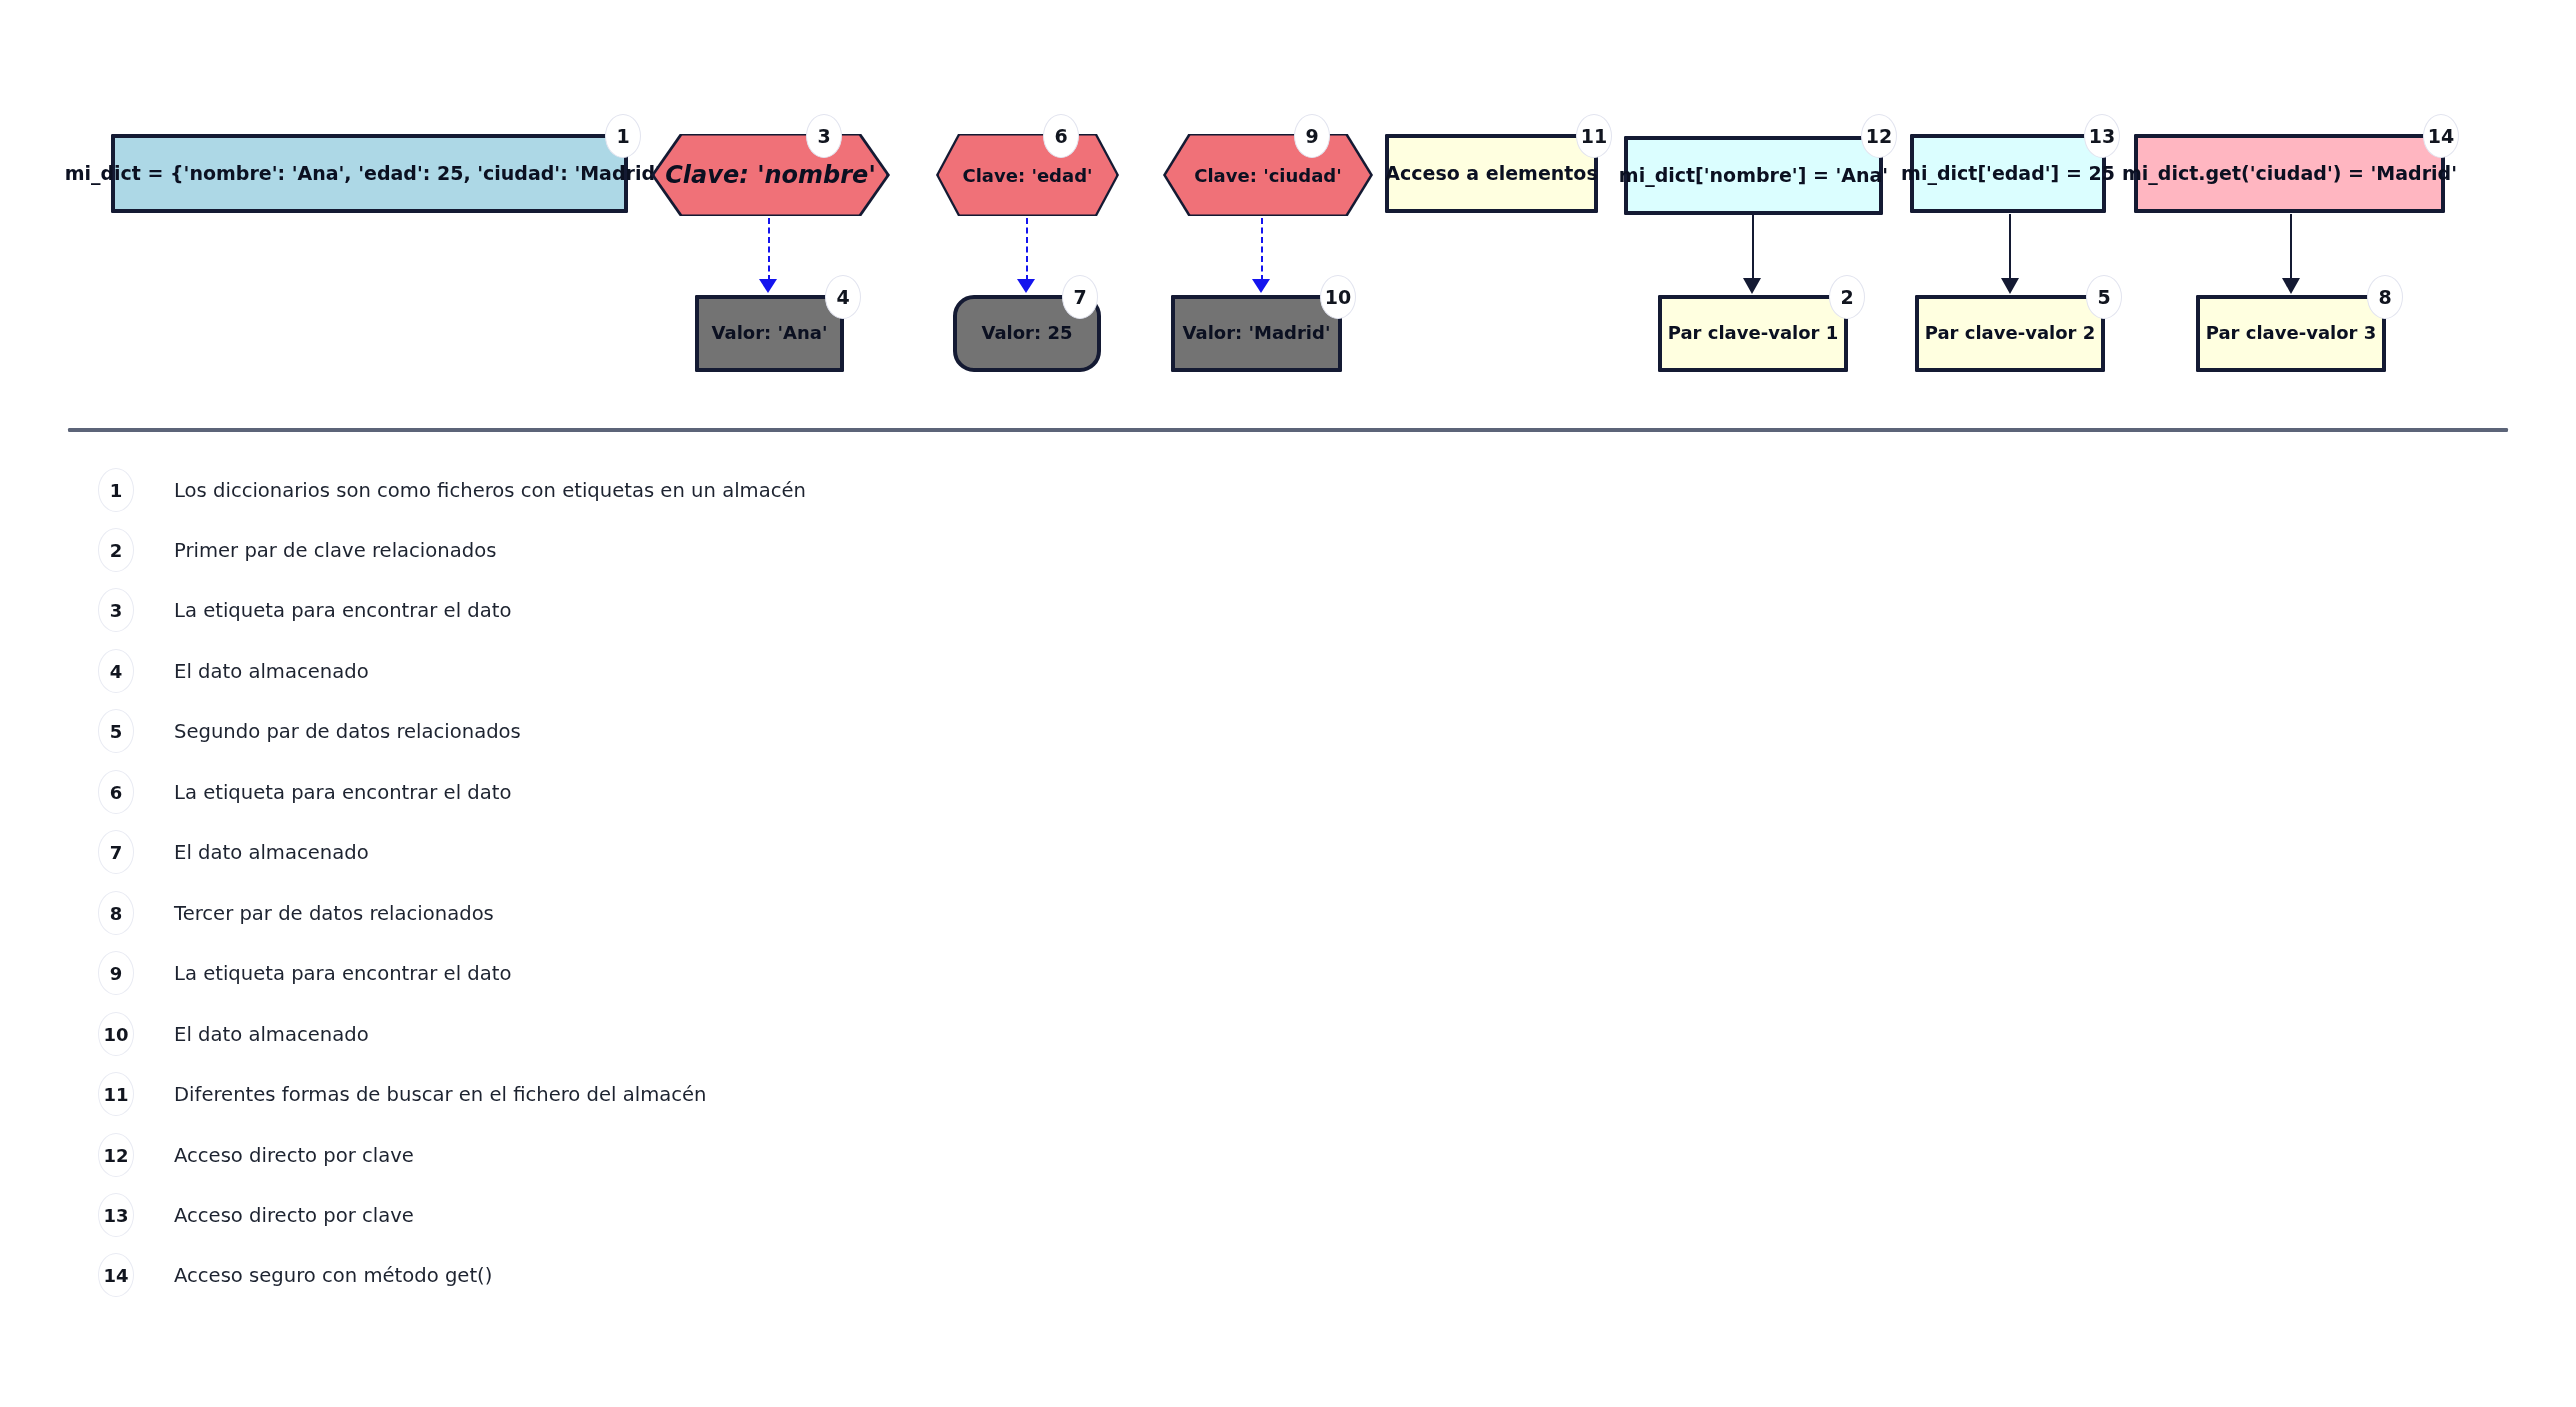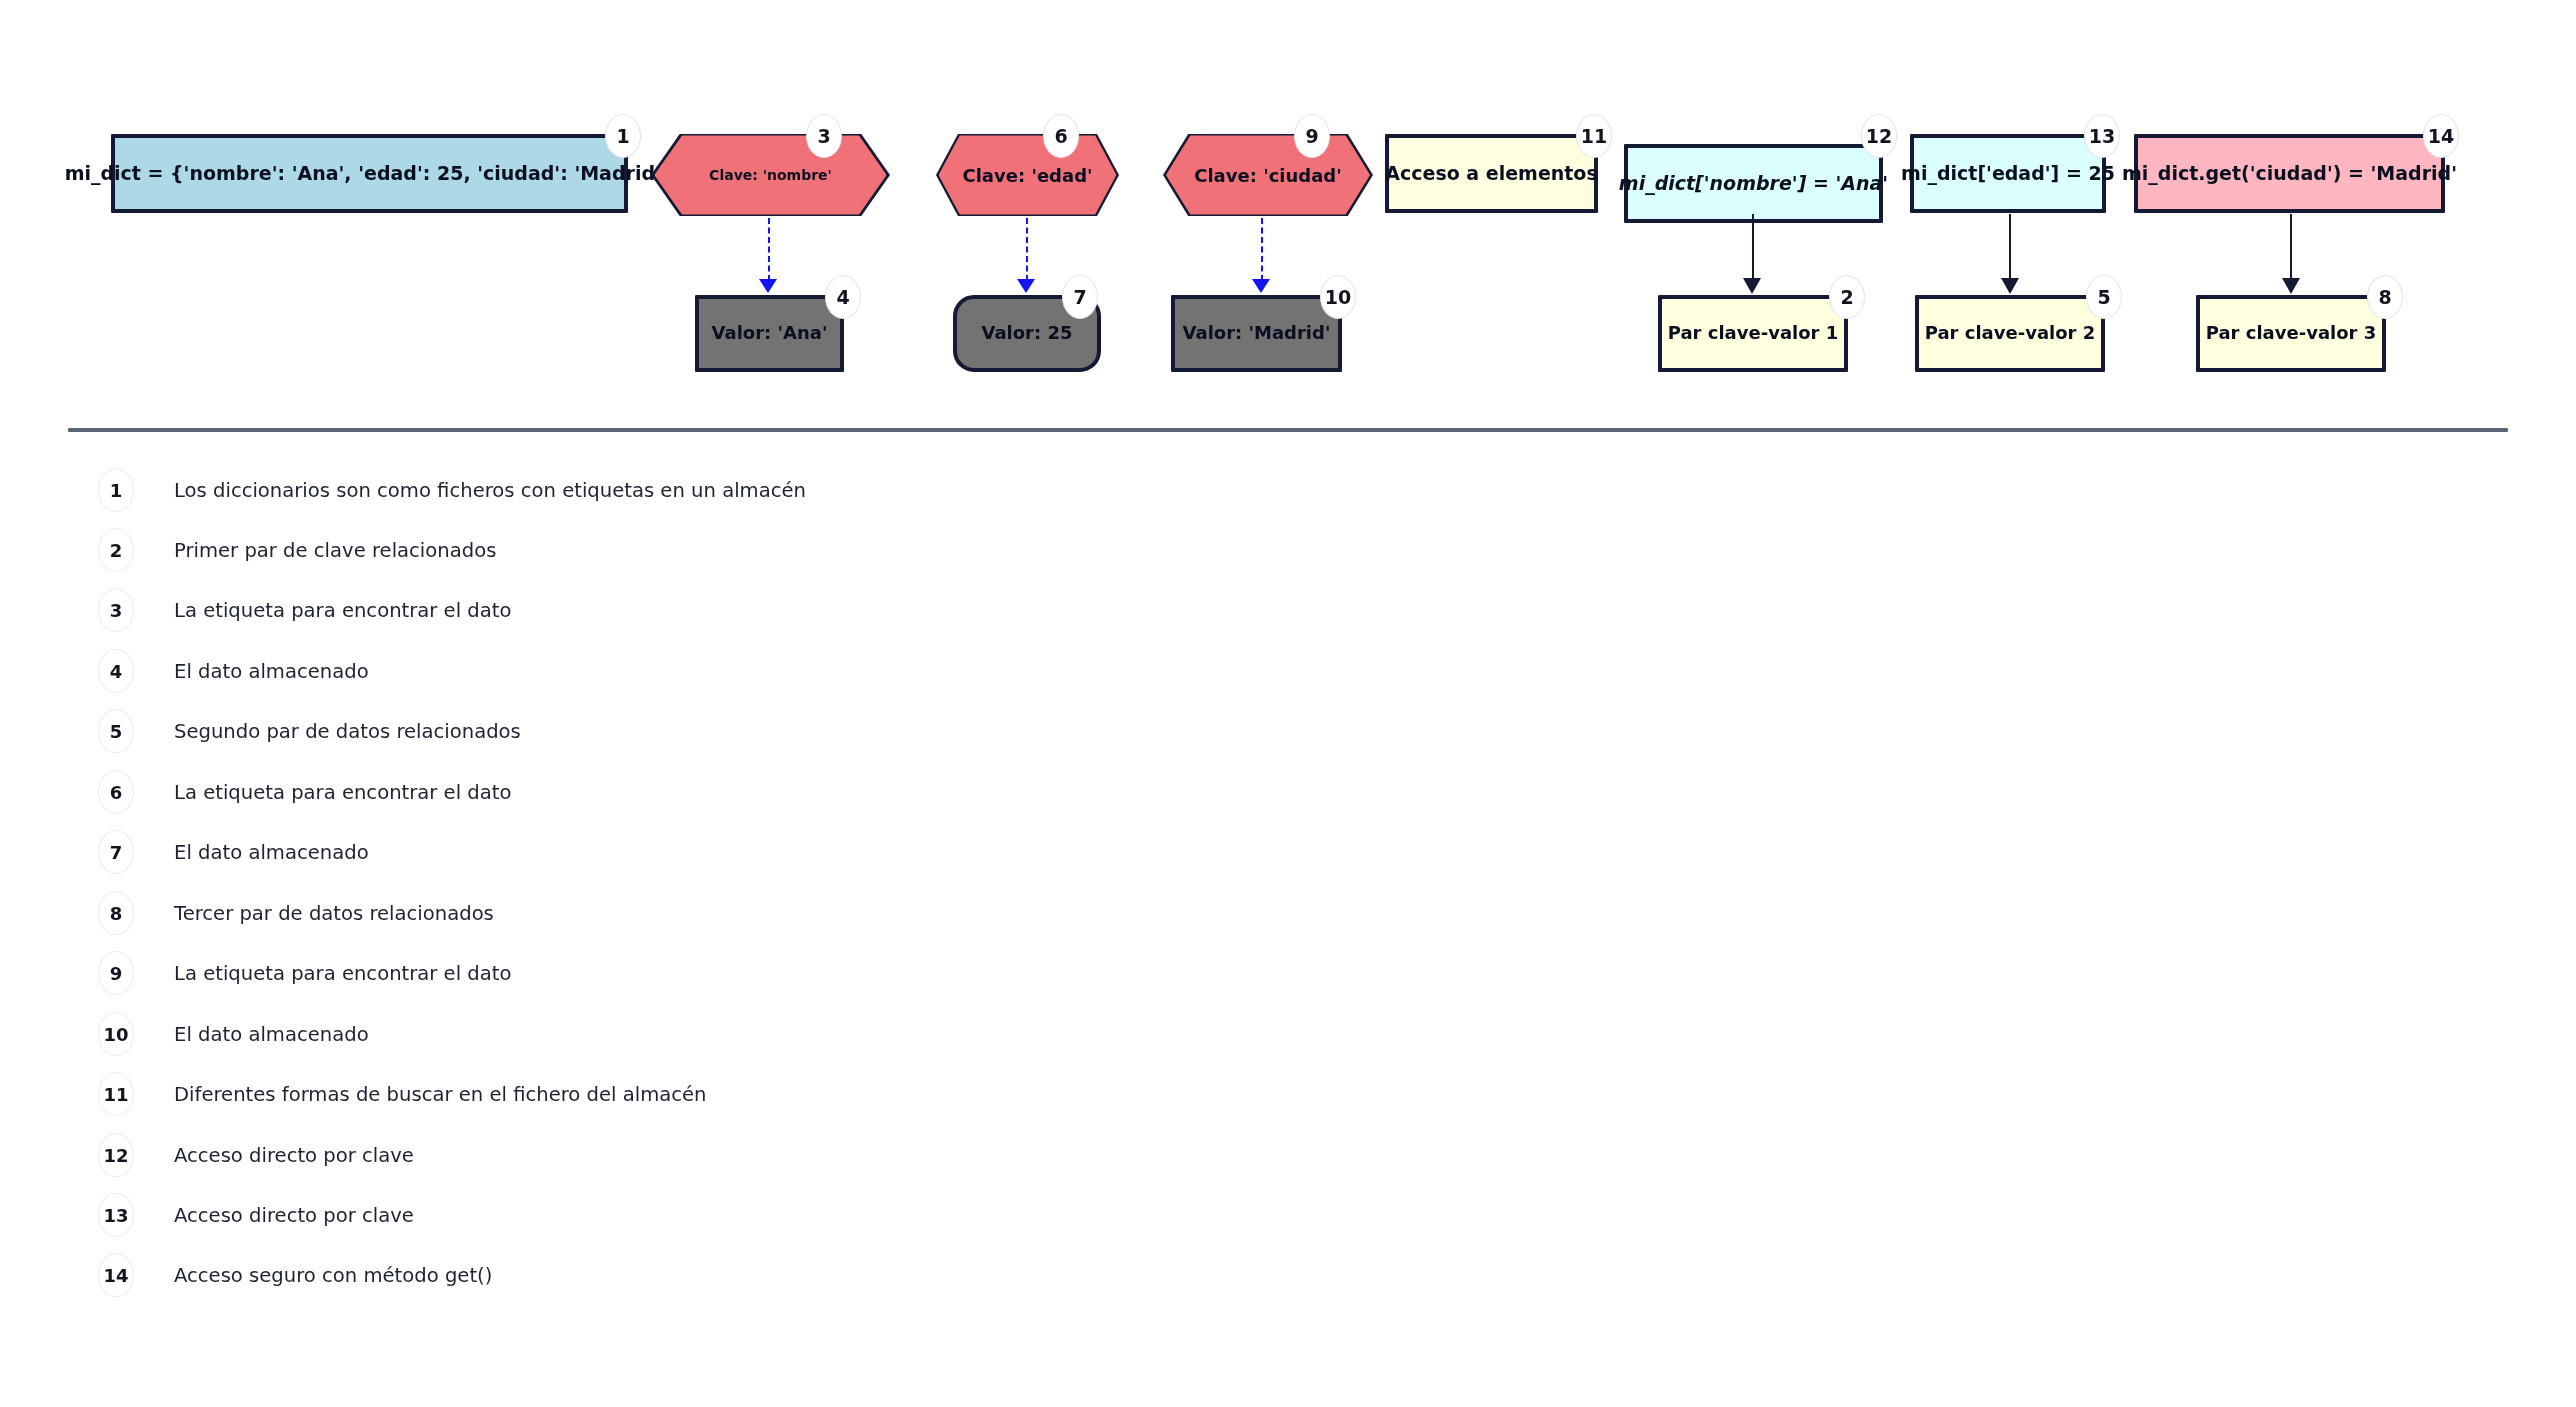--- a/index.html
+++ b/index.html
@@ -150,21 +150,21 @@
     <div class="node rect fill-blue" style="left:111px; top:134px; width:517px; height:79px; font-size:19px;">
       <span>mi_dict = {'nombre': 'Ana', 'edad': 25, 'ciudad': 'Madrid'}</span>
     </div>
     <div class="badge" style="left:605px; top:114px;">
       <span>1</span>
     </div>
 
     <div class="hexwrap" style="left:651px; top:134px; width:239px; height:82px;">
       <div class="hexline"></div>
       <div class="hex"></div>
-      <div class="hexlabel" style="font-size:14px;">Clave: 'nombre'</div>
+      <div class="hexlabel" style="font-size:24px;font-style:italic;">Clave: 'nombre'</div>
     </div>
     <div class="badge" style="left:806px; top:114px;">
       <span>3</span>
     </div>
 
     <div class="hexwrap" style="left:936px; top:134px; width:183px; height:82px;">
       <div class="hexline"></div>
       <div class="hex"></div>
       <div class="hexlabel" style="font-size:18px;">Clave: 'edad'</div>
     </div>
@@ -211,21 +211,21 @@
       <span>10</span>
     </div>
 
     <div class="node rect fill-yellow" style="left:1385px; top:134px; width:213px; height:79px; font-size:19px;">
       <span>Acceso a elementos</span>
     </div>
     <div class="badge" style="left:1576px; top:114px;">
       <span>11</span>
     </div>
 
-    <div class="node rect fill-cyan" style="left:1624px; top:144px; width:259px; height:79px; font-size:19px;font-style:italic;">
+    <div class="node rect fill-cyan" style="left:1624px; top:136px; width:259px; height:79px; font-size:19px;">
       <span>mi_dict['nombre'] = 'Ana'</span>
     </div>
     <div class="badge" style="left:1861px; top:114px;">
       <span>12</span>
     </div>
 
     <div class="node rect fill-cyan" style="left:1910px; top:134px; width:196px; height:79px; font-size:19px;">
       <span>mi_dict['edad'] = 25</span>
     </div>
     <div class="badge" style="left:2084px; top:114px;">

